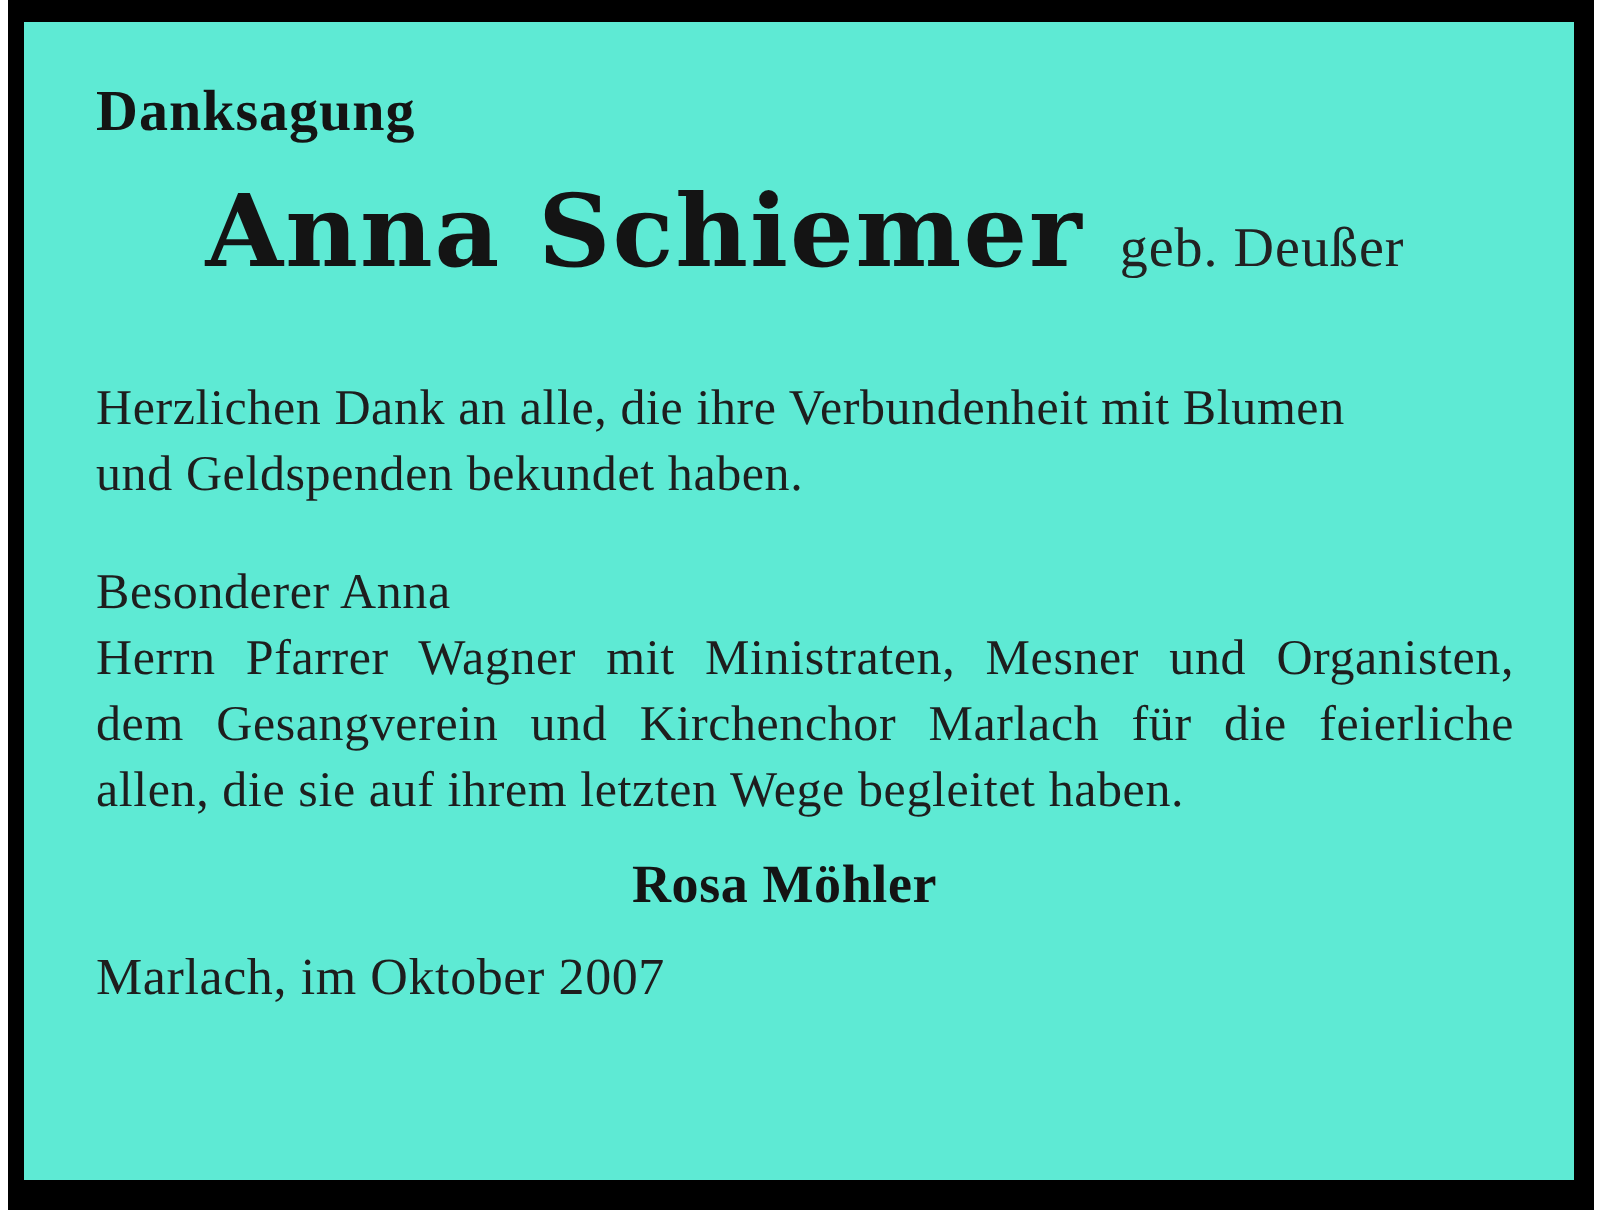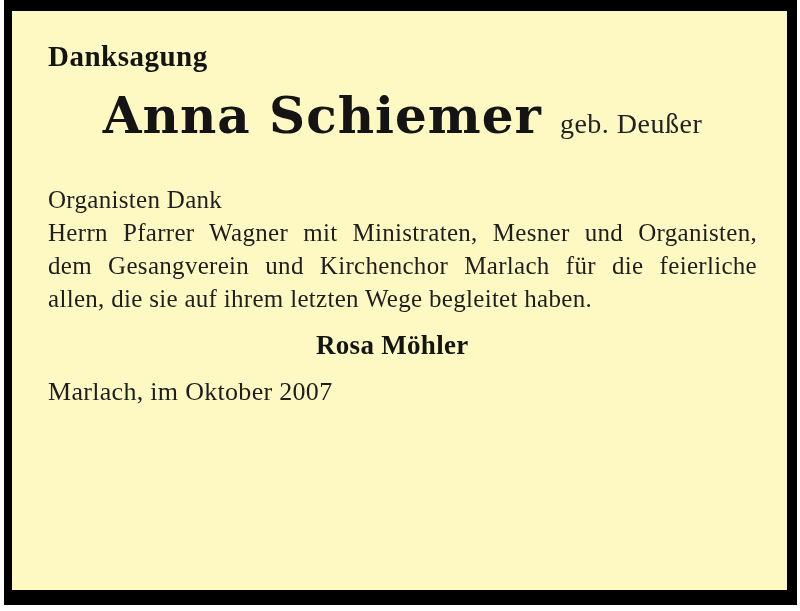--- a/index.html
+++ b/index.html
@@ -11,21 +11,21 @@
     background: #ffffff;
     font-family: "Liberation Serif", serif;
     color: #1a1a1a;
   }
   .notice-frame {
     position: absolute;
     left: 4px; top: 0; right: 3px; bottom: 6px;
     border-style: solid;
     border-color: #000000;
     border-width: 11px 10px 15px 8px;
-    background: #fef9c3;
+    background: #5eead4;
   }
   .content {
     position: relative;
     width: 100%; height: 100%;
     padding: 30px 30px 0 36px;
     overflow: hidden;
   }
   .header-label {
     font-family: "Liberation Serif", serif;
     font-weight: bold;
@@ -99,23 +99,27 @@
 <div class="page">
   <div class="notice-frame">
     <div class="content">
 
       <div class="header-label">Danksagung</div>
 
       <div class="title-line">
         <span class="deceased-name">Anna Schiemer</span><span class="maiden-name">geb. Deußer</span>
       </div>
 
+      <div class="para para-thanks">
+        <div class="line">Herzlichen Dank an alle, die ihre Verbundenheit mit Blumen</div>
+        <div class="line">und Geldspenden bekundet haben.</div>
+      </div>
 
       <div class="para para-special">
-        <div class="line">Organisten Dank</div>
+        <div class="line">Besonderer Anna</div>
         <div class="line justified">Herrn Pfarrer Wagner mit Ministraten, Mesner und Organisten,</div>
         <div class="line justified">dem Gesangverein und Kirchenchor Marlach für die feierliche</div>
         <div class="line">allen, die sie auf ihrem letzten Wege begleitet haben.</div>
       </div>
 
       <div class="signature">
         <div class="signature-name">Rosa Möhler</div>
       </div>
 
       <div class="dateline">Marlach, im Oktober 2007</div>

